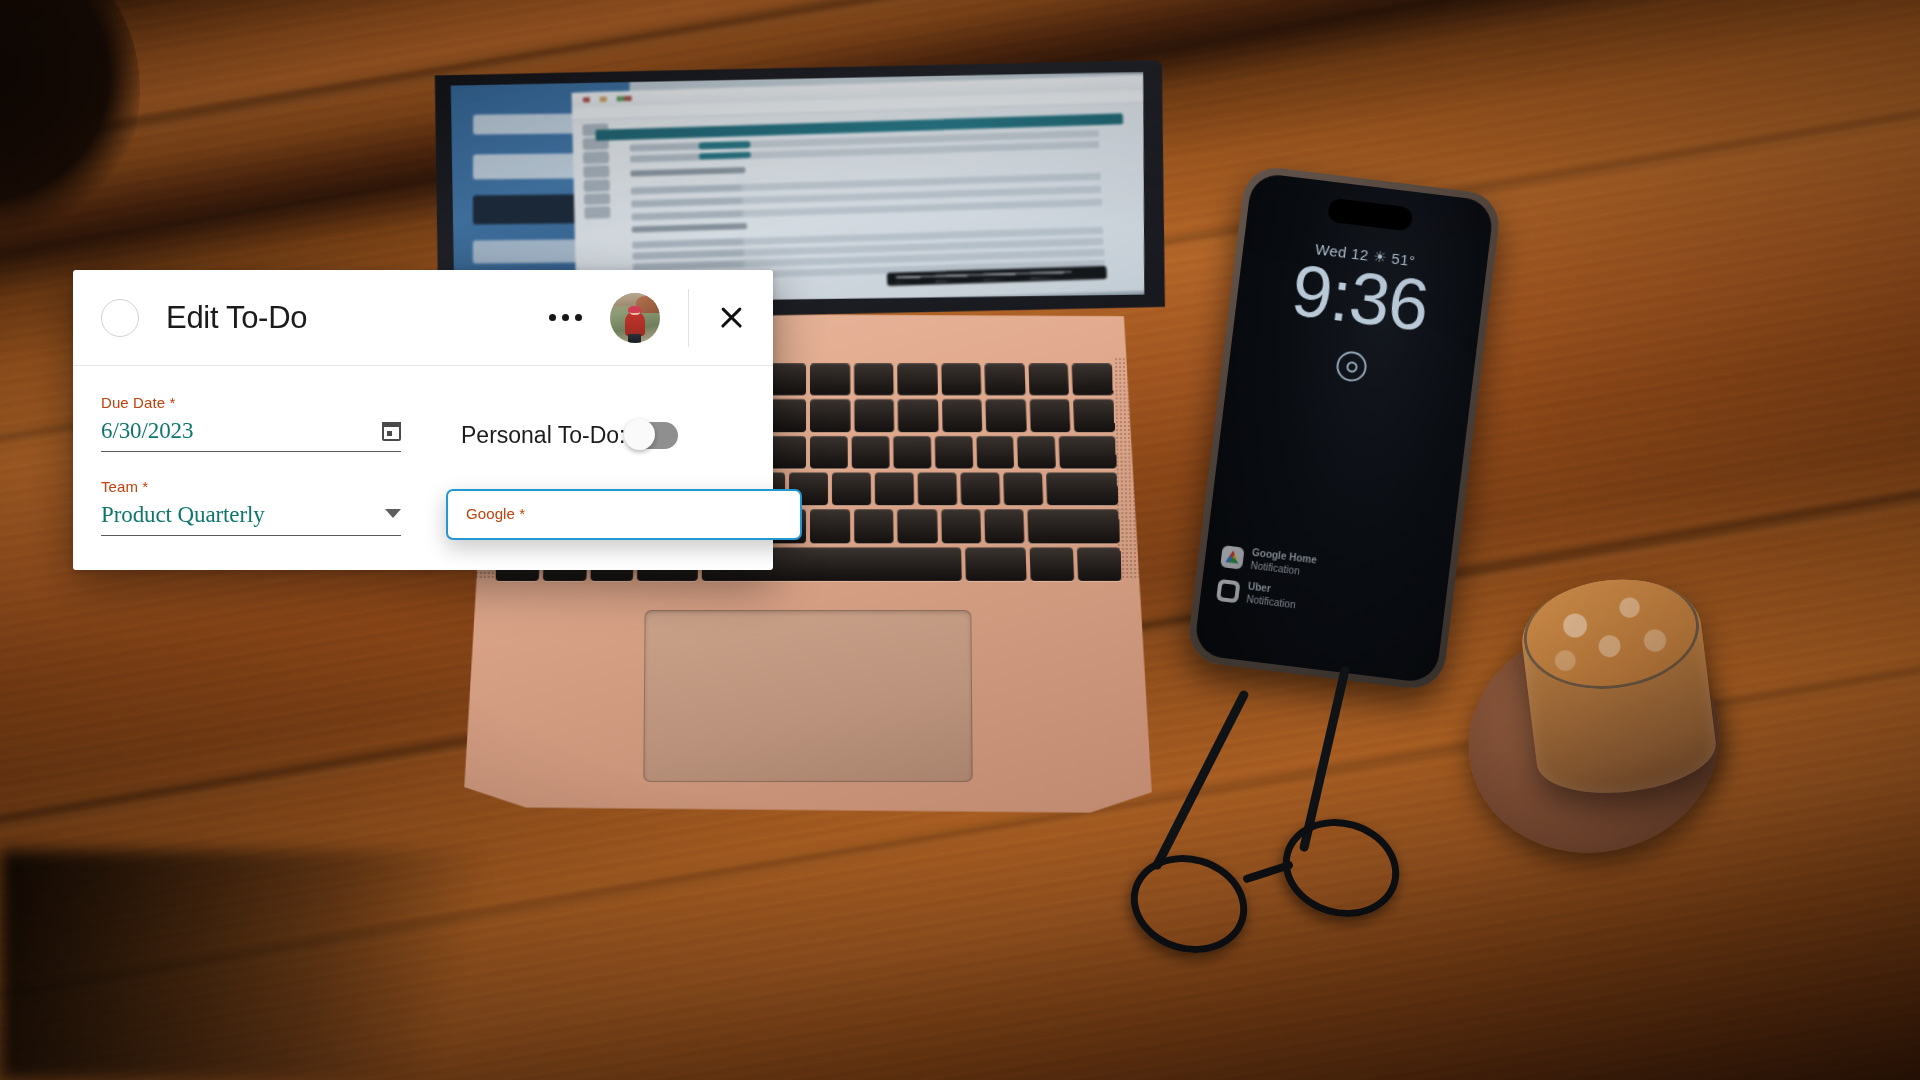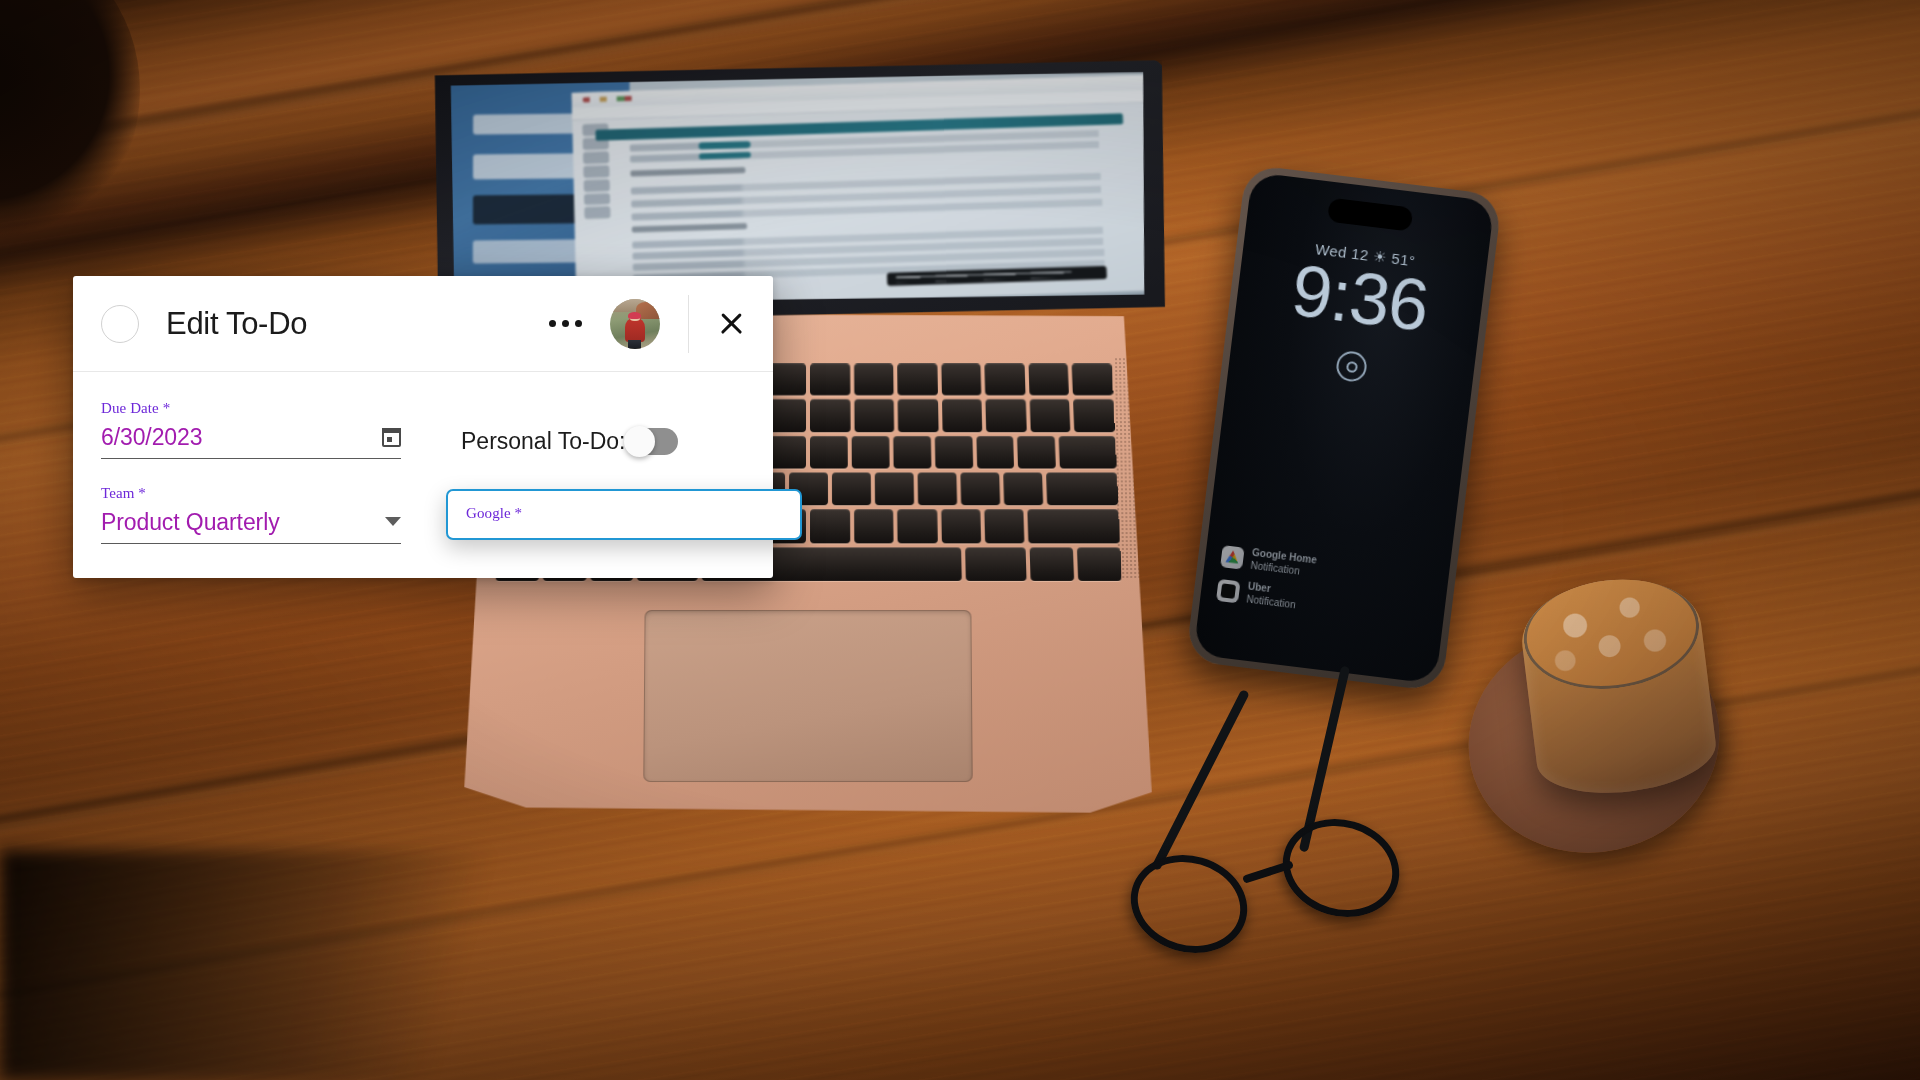--- a/index.html
+++ b/index.html
@@ -334,21 +334,21 @@
     background:#101316; border-radius:6px; transform: rotate(27deg);
   }
   .armB {
     position:absolute; left:190px; top:-96px; width:9px; height:190px;
     background:#101316; border-radius:6px; transform: rotate(13deg);
   }
 
   
   .dialog {
     position: absolute;
-    left: 73px; top: 276px;
+    left: 73px; top: 270px;
     width: 700px;
     background: #ffffff;
     border-radius: 3px;
     box-shadow: 0 14px 48px rgba(0,0,0,.40), 0 2px 10px rgba(0,0,0,.18);
     z-index: 40;
   }
   .dlg-header {
     display:flex; align-items:center;
     height: 96px;
     padding: 0 0 0 28px;
@@ -416,35 +416,35 @@
     grid-template-columns: 300px 1fr;
     grid-template-rows: auto auto;
     column-gap: 60px;
     row-gap: 26px;
     min-height: 196px;
   }
 
   .field { position: relative; }
   .field-label {
     font-size: 15px;
-    color: #6d28d9;
+    color: #c2410c;
     margin-bottom: 7px;
     letter-spacing: .1px;
-    font-family: Liberation Serif, serif;
   }
   .field-value-row {
     display:flex; align-items:center;
     border-bottom: 1.6px solid #5a5a5a;
     padding-bottom: 7px;
   }
   .field-value {
     font-size: 23px;
-    color: #a21caf;
+    color: #0f766e;
     flex: 1;
     letter-spacing: -0.1px;
+    font-family: Liberation Serif, serif;
   }
   .cal-icon {
     width: 19px; height: 19px; flex:none;
     border: 2px solid #4a4a4a; border-radius: 2px;
     position: relative; cursor:pointer;
   }
   .cal-icon::before {
     content:""; position:absolute; left:-2px; top:-2px; right:-2px; height:5px;
     background:#4a4a4a;
   }

